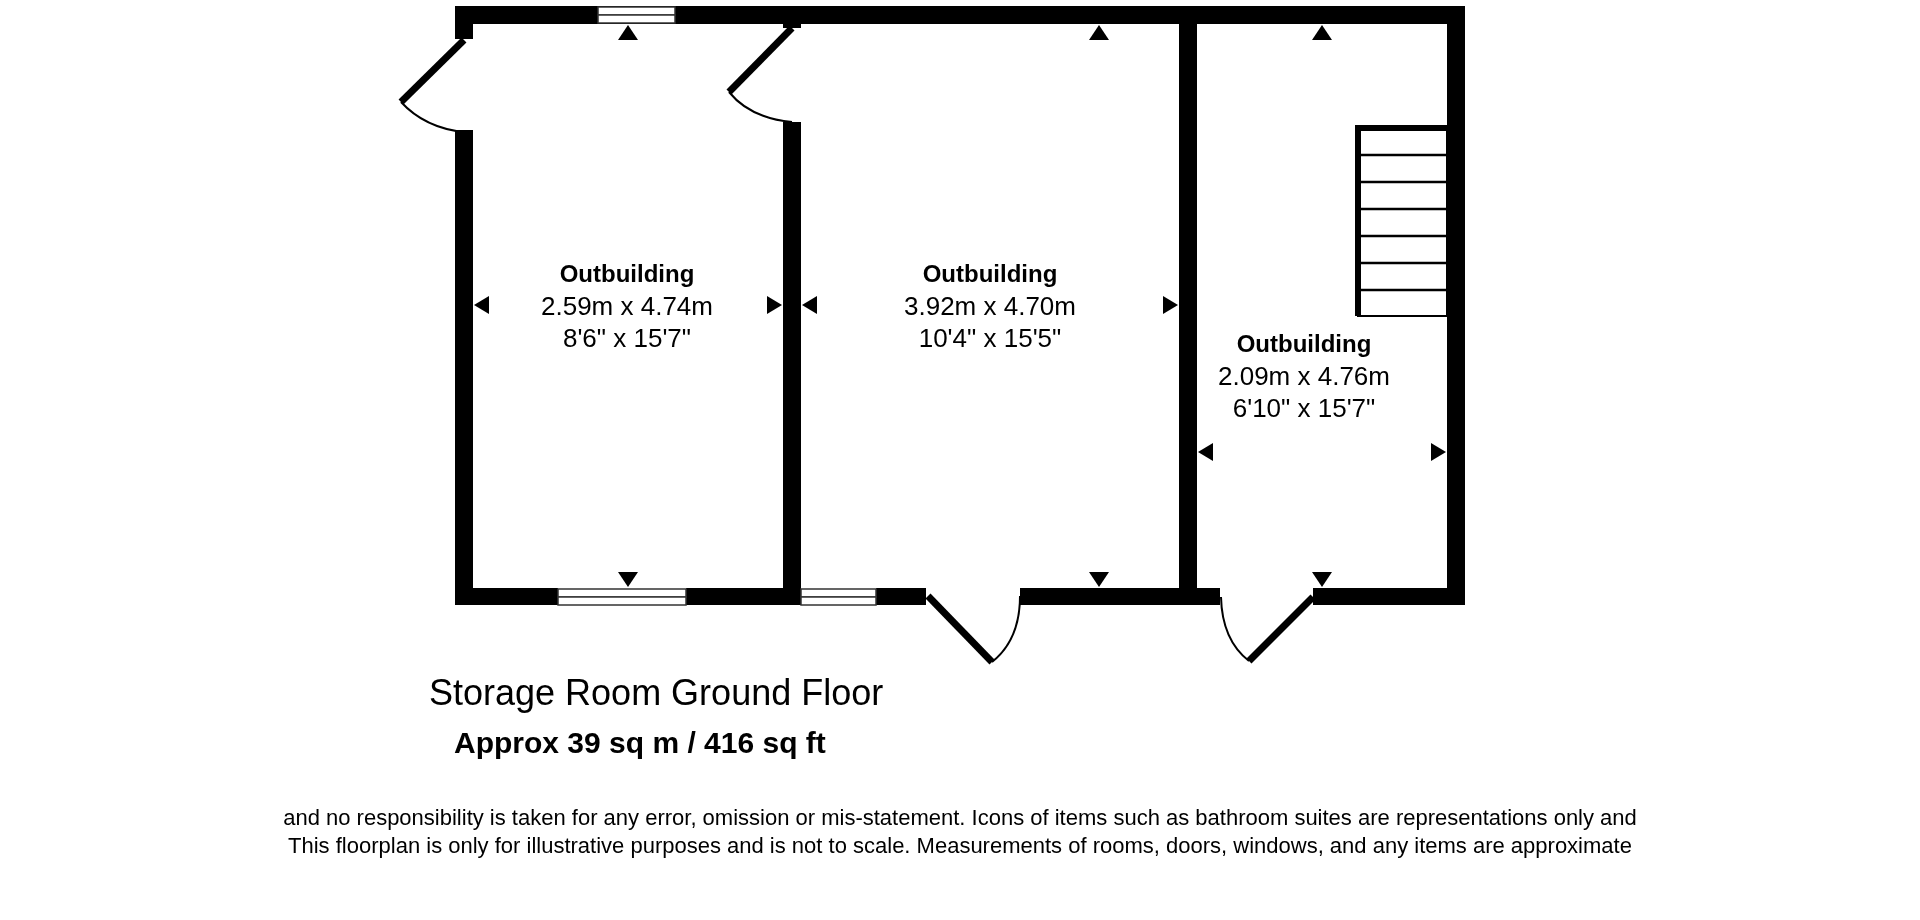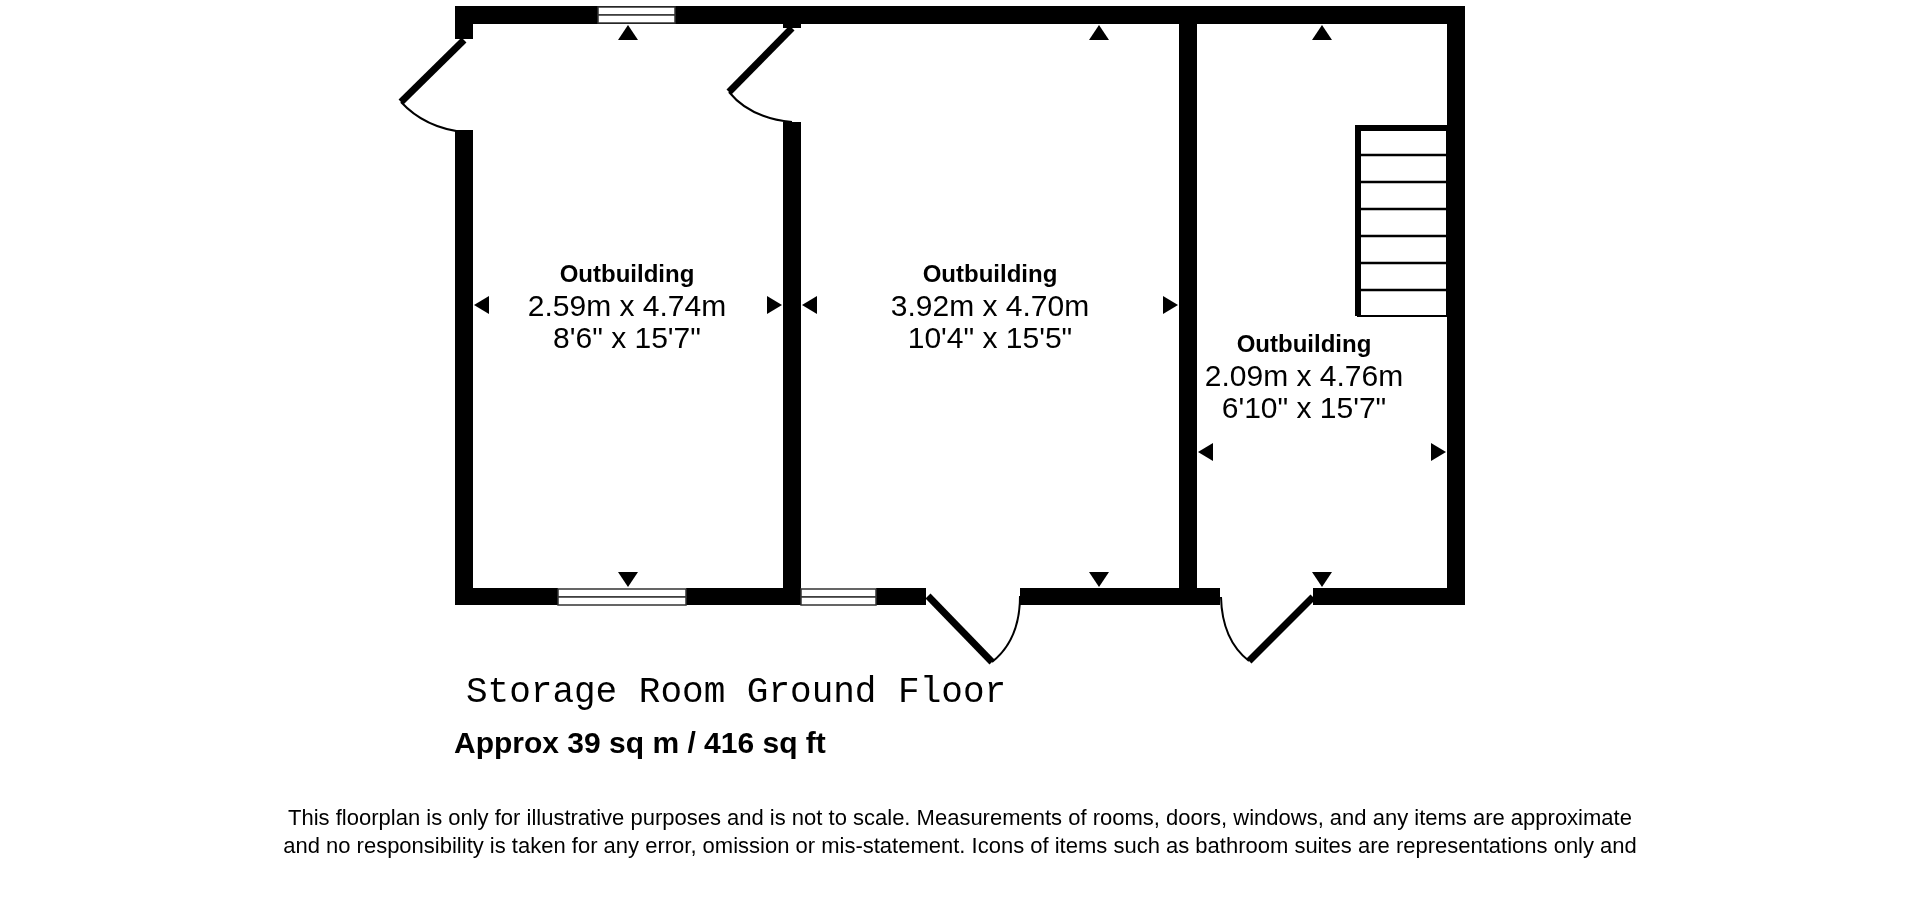--- a/index.html
+++ b/index.html
@@ -1,22 +1,22 @@
 <!DOCTYPE html>
 <html><head>
 <meta charset="utf-8">
 <style>
   html, body { margin: 0; padding: 0; background: #ffffff; }
   body { width: 1920px; height: 920px; position: relative; overflow: hidden;
          font-family: "Liberation Sans", sans-serif; color: #000; }
   #plan { position: absolute; left: 0; top: 0; }
   .room-label { position: absolute; text-align: center; line-height: 32px; white-space: nowrap; }
   .room-name { font-weight: bold; font-size: 24px; display: block; }
-  .room-dim { font-size: 30px; display: block; }
-  #floor-title { position: absolute; left: 466px; top: 672px; font-size: 36px; white-space: nowrap; font-family: Liberation Mono, monospace; }
+  .room-dim { font-size: 26px; display: block; }
+  #floor-title { position: absolute; left: 429px; top: 672px; font-size: 36px; white-space: nowrap; }
   #floor-area { position: absolute; left: 454px; top: 726px; font-size: 30px; font-weight: bold; white-space: nowrap; }
   #disclaimer { position: absolute; left: 200px; width: 1520px; top: 804px; text-align: center;
                 font-size: 22px; line-height: 28px; }
 </style>
 </head>
 <body>
 
 <svg id="plan" width="1920" height="920" viewBox="0 0 1920 920">
   <g fill="#000">
 
@@ -122,15 +122,15 @@
 <div class="room-label" style="left:1204px; width:200px; top:328px;">
   <span class="room-name">Outbuilding</span>
   <span class="room-dim">2.09m x 4.76m</span>
   <span class="room-dim">6'10" x 15'7"</span>
 </div>
 
 <div id="floor-title">Storage Room Ground Floor</div>
 <div id="floor-area">Approx 39 sq m / 416 sq ft</div>
 
 <div id="disclaimer">
+  <div>and no responsibility is taken for any error, omission or mis-statement. Icons of items such as bathroom suites are representations only and</div>
   <div>This floorplan is only for illustrative purposes and is not to scale. Measurements of rooms, doors, windows, and any items are approximate</div>
-  <div>and no responsibility is taken for any error, omission or mis-statement. Icons of items such as bathroom suites are representations only and</div>
 </div>
 
 </body></html>

